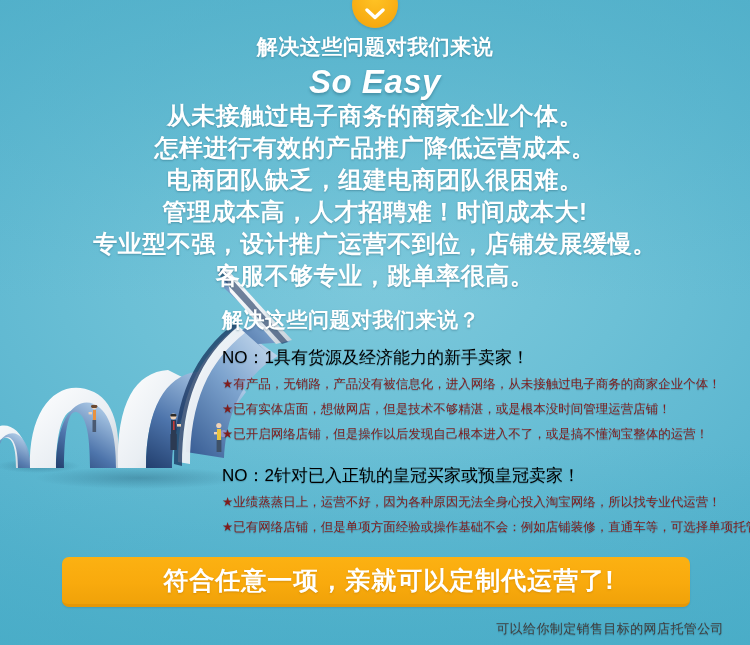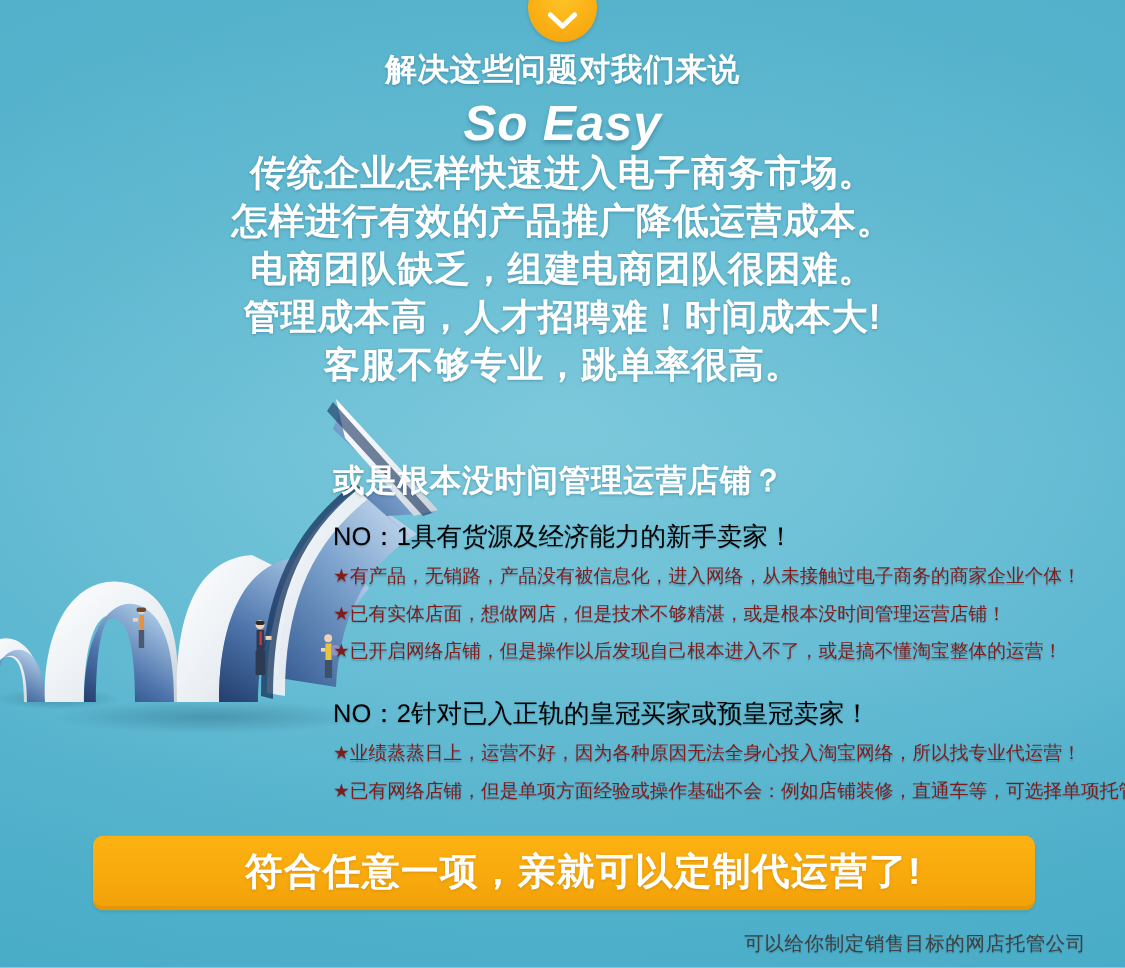--- a/index.html
+++ b/index.html
@@ -266,29 +266,30 @@
         <circle cx="48.8" cy="173.5" r="2.6" fill="#f0d2b6"></circle>
         <rect x="51" y="178" width="5" height="7" rx="1.6" fill="#8f94c8"></rect>
         <rect x="44" y="180" width="3" height="2.4" fill="#f0d2b6"></rect>
       </g>
     </svg>
   </div>
 
   <div class="headline">
     <div class="hl-line hl-1">解决这些问题对我们来说</div>
     <div class="hl-line hl-so-easy">So Easy</div>
-    <div class="hl-line hl-big">传统企业怎样快速进入电子商务市场。</div>
+    <div class="hl-line hl-big">从未接触过电子商务的商家企业个体。</div>
     <div class="hl-line hl-big">怎样进行有效的产品推广降低运营成本。</div>
     <div class="hl-line hl-big">电商团队缺乏，组建电商团队很困难。</div>
     <div class="hl-line hl-big">管理成本高，人才招聘难！时间成本大!</div>
+    <div class="hl-line hl-big">专业型不强，设计推广运营不到位，店铺发展缓慢。</div>
     <div class="hl-line hl-big">客服不够专业，跳单率很高。</div>
   </div>
 
   <div class="section">
-    <div class="section-title">或是根本没时间管理运营店铺？</div>
+    <div class="section-title">解决这些问题对我们来说？</div>
 
     <div>
       <div class="group-head">NO：1具有货源及经济能力的新手卖家！</div>
       <div class="bullet">★有产品，无销路，产品没有被信息化，进入网络，从未接触过电子商务的商家企业个体！</div>
       <div class="bullet">★已有实体店面，想做网店，但是技术不够精湛，或是根本没时间管理运营店铺！</div>
       <div class="bullet">★已开启网络店铺，但是操作以后发现自己根本进入不了，或是搞不懂淘宝整体的运营！</div>
     </div>
 
     <div class="group-gap"></div>
 

